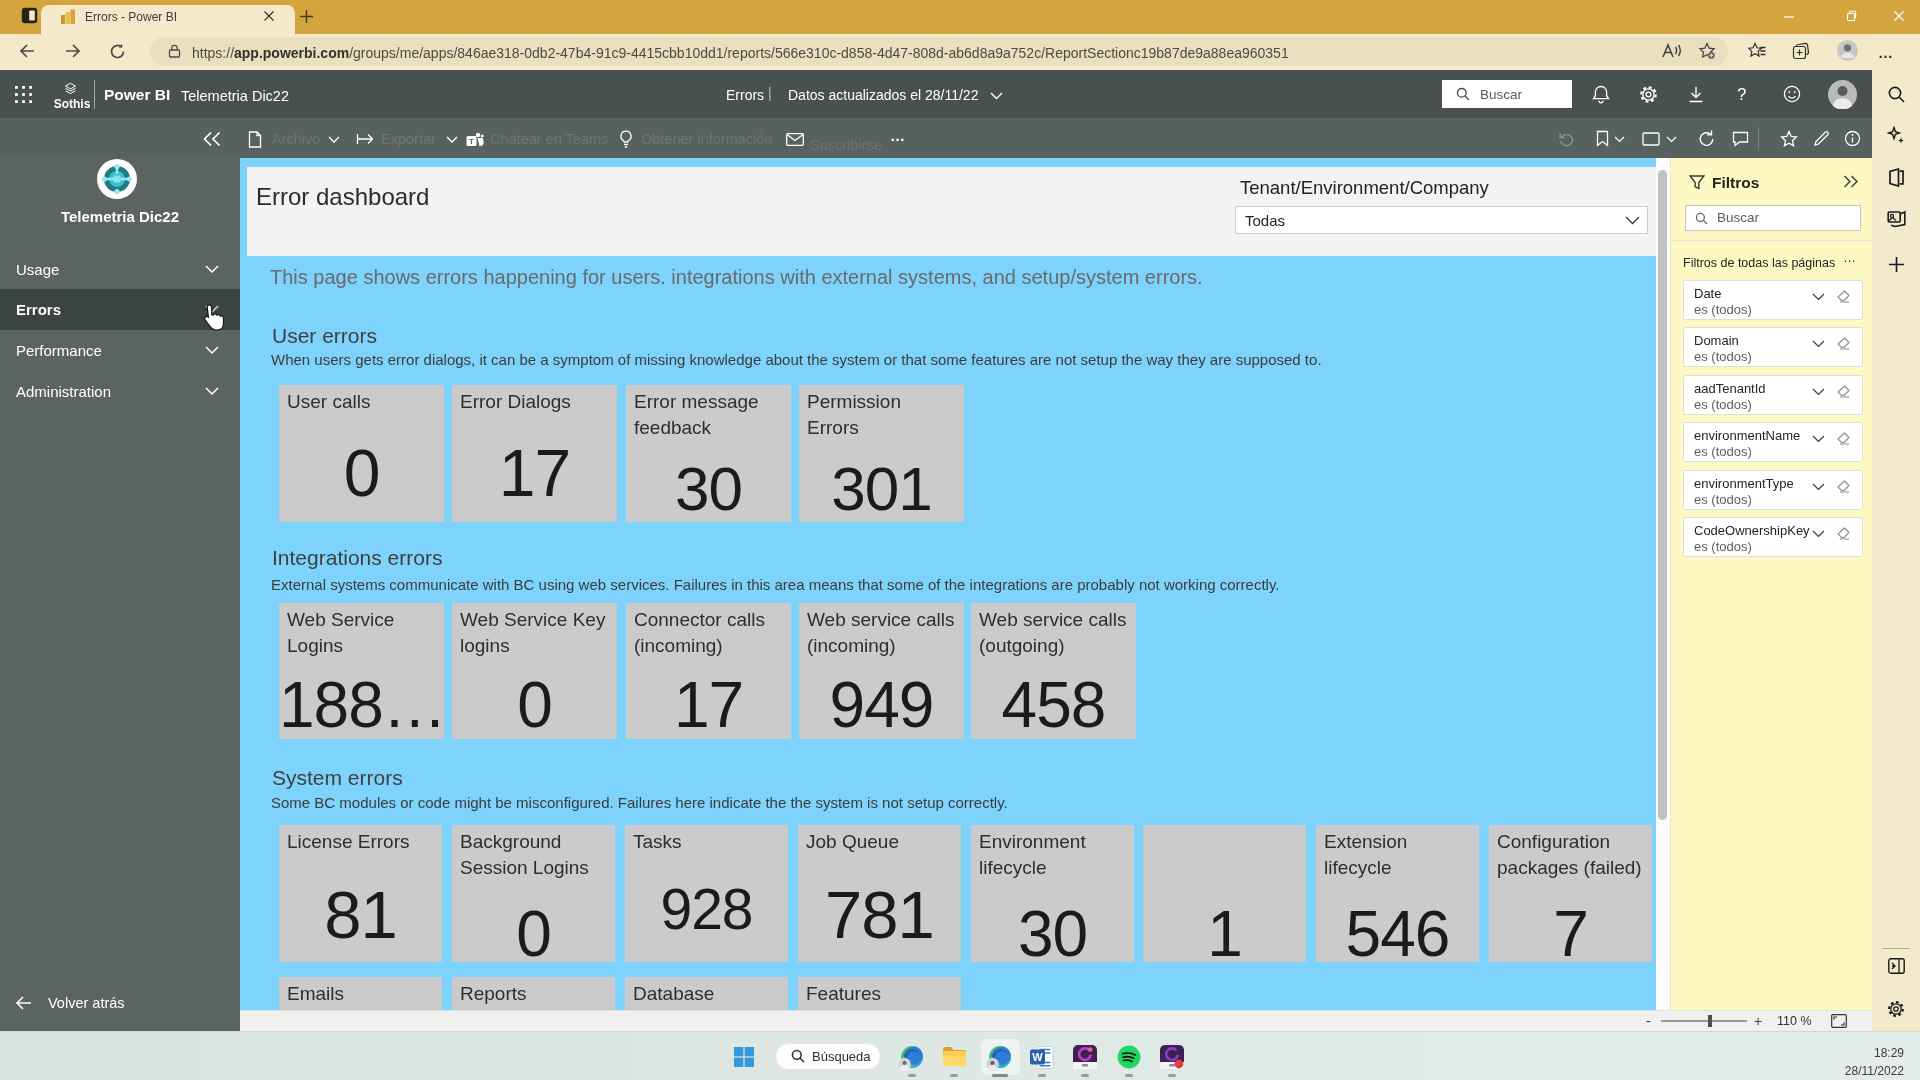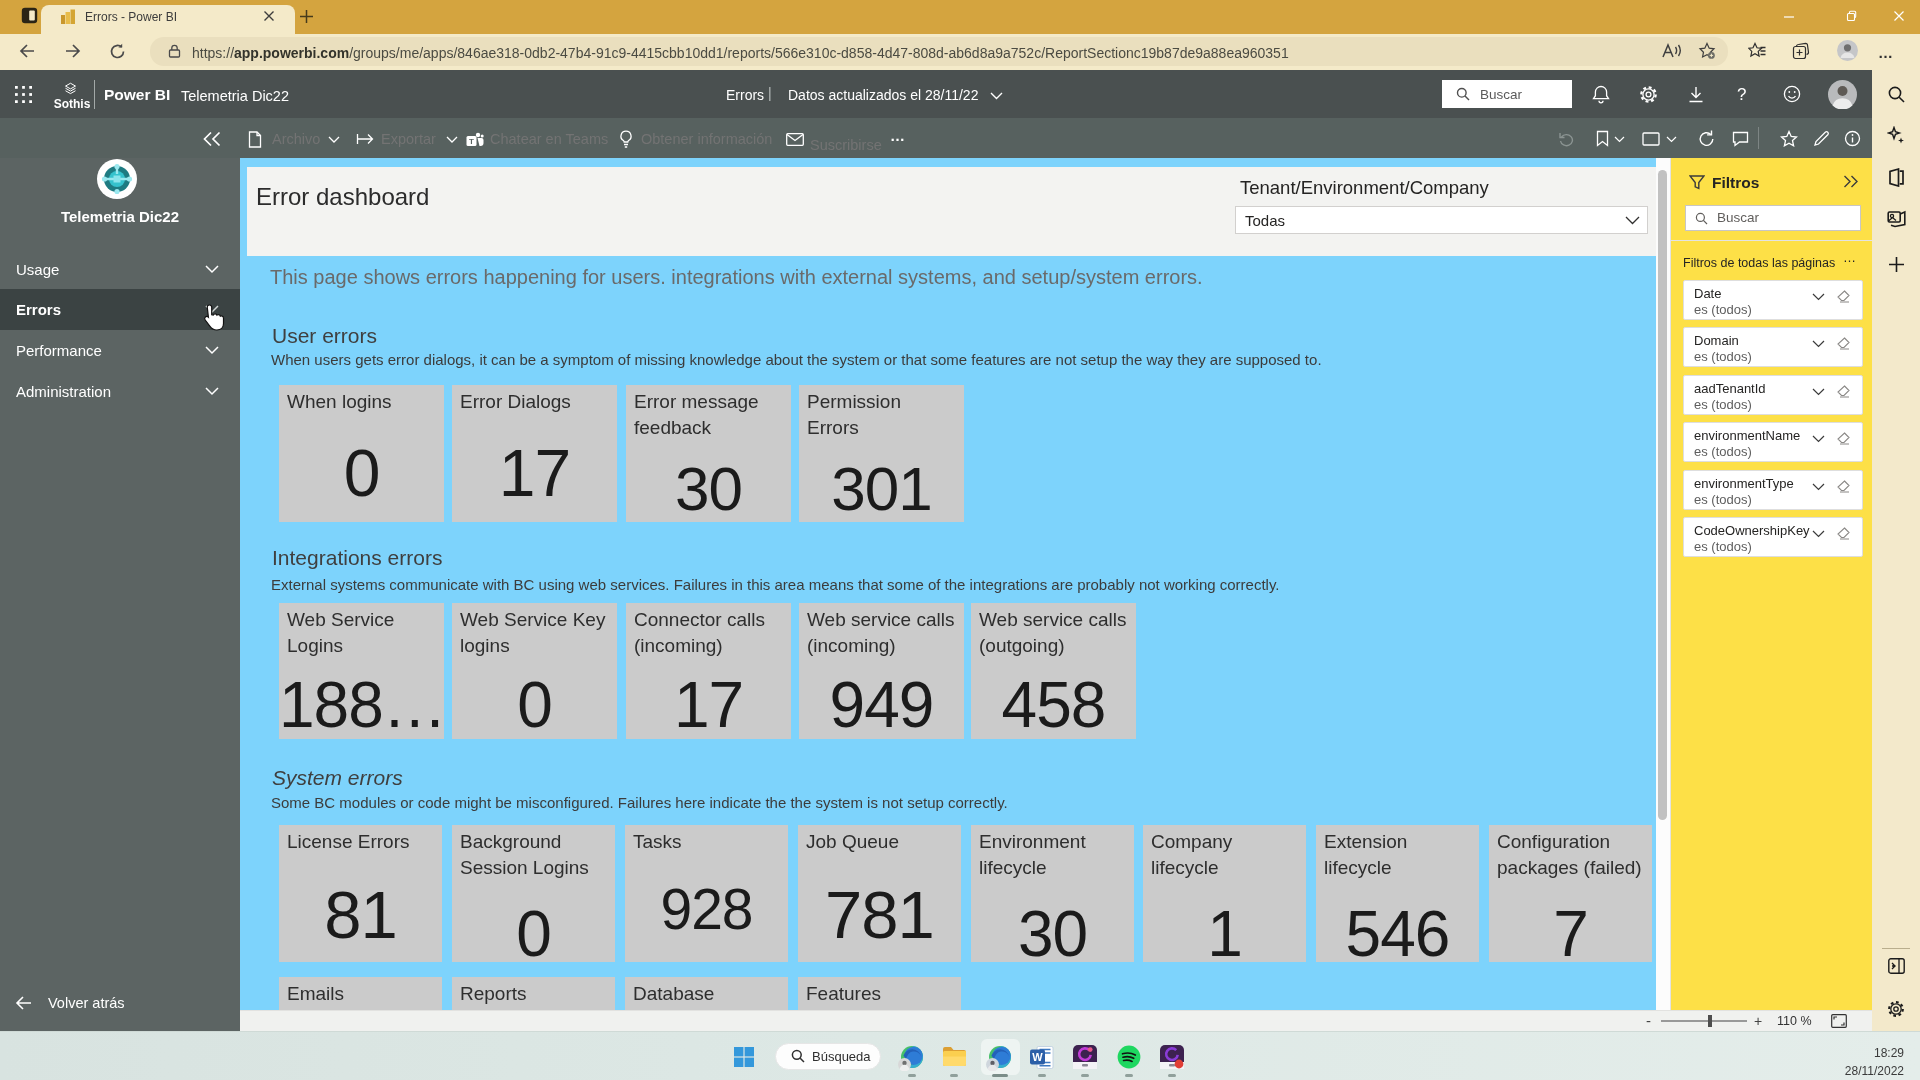--- a/index.html
+++ b/index.html
@@ -31,21 +31,21 @@
   .secsub { font-size:15px; color:#3c3c3c; }
   .kcard { position:absolute; background:#cbcbcb; }
   .kt { font-size:19px; color:#2e2e2e; line-height:26px; padding:4px 0 0 8px; width:157px; }
   .kn { position:absolute; width:100%; text-align:center; font-size:66px; color:#1b1b1b; letter-spacing:-1px;}
 
   
   #vscroll { left:1656px; top:158px; width:14px; height:852px; background:#fcfcfc; }
   #vthumb { left:1658px; top:170px; width:9px; height:650px; background:#c1c1c1; border-radius:5px; }
 
   
-  #filters { left:1670px; top:158px; width:202px; height:852px; background:#fde047; border-left:1px solid #e3e3e3; }
+  #filters { left:1670px; top:158px; width:202px; height:852px; background:#fef9c3; border-left:1px solid #e3e3e3; }
   .fcard { position:absolute; left:12px; width:180px; height:40px; background:#fff; border:1px solid #dedede; border-radius:2px; }
   .fct { position:absolute; left:10px; top:5px; font-size:13px; color:#252423; }
   .fcs { position:absolute; left:10px; top:21px; font-size:13px; color:#5e5e5e; }
 
   
   #rail { left:1872px; top:70px; width:48px; height:963px; background:#f3e9cb; }
 
   
   #statusbar { left:240px; top:1010px; width:1632px; height:21px; background:#f0f1ef; border-top:1px solid #e2e2e0; }
 
@@ -329,21 +329,21 @@
     <div class="abs" style="left:995px;top:48px;width:413px;height:28px;background:#fff;border:1px solid #d2d0ce;"></div>
     <div class="abs" style="left:1005px;top:54px;font-size:15px;color:#252423;">Todas</div>
     <svg class="abs" style="left:1385px;top:58px" width="15" height="9" viewBox="0 0 15 9">
         <path d="M1 1 L7.5 7.5 L14 1" fill="none" stroke="#323130" stroke-width="1.3"></path>
       </svg>
     <div class="abs" style="left:30px;top:108px;font-size:20px;color:#6a6a6a;">This page shows errors happening for users. integrations with external systems, and setup/system errors.</div>
 
     <div class="abs sectitle" style="left:32px;top:166px;">User errors</div>
     <div class="abs secsub" style="left:31px;top:193px;">When users gets error dialogs, it can be a symptom of missing knowledge about the system or that some features are not setup the way they are supposed to.</div>
     <div class="kcard" style="left:39px;top:227px;width:165px;height:137px;">
-        <div class="kt">When logins</div>
+        <div class="kt">User calls</div>
         <div class="kn" style="top:50px;">0</div>
       </div>
     <div class="kcard" style="left:212px;top:227px;width:165px;height:137px;">
         <div class="kt">Error Dialogs</div>
         <div class="kn" style="top:50px;">17</div>
       </div>
     <div class="kcard" style="left:386px;top:227px;width:165px;height:137px;">
         <div class="kt">Error message feedback</div>
         <div class="kn" style="top:68px;font-size:62px;">30</div>
       </div>
@@ -368,21 +368,21 @@
       </div>
     <div class="kcard" style="left:559px;top:445px;width:165px;height:136px;">
         <div class="kt">Web service calls<br>(incoming)</div>
         <div class="kn" style="top:65px;font-size:64px;">949</div>
       </div>
     <div class="kcard" style="left:731px;top:445px;width:165px;height:136px;">
         <div class="kt">Web service calls<br>(outgoing)</div>
         <div class="kn" style="top:65px;font-size:64px;">458</div>
       </div>
 
-    <div class="abs sectitle" style="left:32px;top:608px;font-style:italic;">System errors</div>
+    <div class="abs sectitle" style="left:32px;top:608px;">System errors</div>
     <div class="abs secsub" style="left:31px;top:636px;">Some BC modules or code might be misconfigured. Failures here indicate the the system is not setup correctly.</div>
     <div class="kcard" style="left:39px;top:667px;width:163px;height:137px;">
         <div class="kt">License Errors</div>
         <div class="kn" style="top:51px;font-size:67px;">81</div>
       </div>
     <div class="kcard" style="left:212px;top:667px;width:163px;height:137px;">
         <div class="kt">Background Session Logins</div>
         <div class="kn" style="top:72px;font-size:64px;">0</div>
       </div>
     <div class="kcard" style="left:385px;top:667px;width:163px;height:137px;">
@@ -391,21 +391,20 @@
       </div>
     <div class="kcard" style="left:558px;top:667px;width:163px;height:137px;">
         <div class="kt">Job Queue</div>
         <div class="kn" style="top:51px;font-size:67px;">781</div>
       </div>
     <div class="kcard" style="left:731px;top:667px;width:163px;height:137px;">
         <div class="kt">Environment lifecycle</div>
         <div class="kn" style="top:72px;font-size:64px;">30</div>
       </div>
     <div class="kcard" style="left:903px;top:667px;width:163px;height:137px;">
-        <div class="kt">Company lifecycle</div>
         <div class="kn" style="top:72px;font-size:64px;">1</div>
       </div>
     <div class="kcard" style="left:1076px;top:667px;width:163px;height:137px;">
         <div class="kt">Extension lifecycle</div>
         <div class="kn" style="top:72px;font-size:64px;">546</div>
       </div>
     <div class="kcard" style="left:1249px;top:667px;width:163px;height:137px;">
         <div class="kt">Configuration<br>packages (failed)</div>
         <div class="kn" style="top:72px;font-size:64px;">7</div>
       </div>

